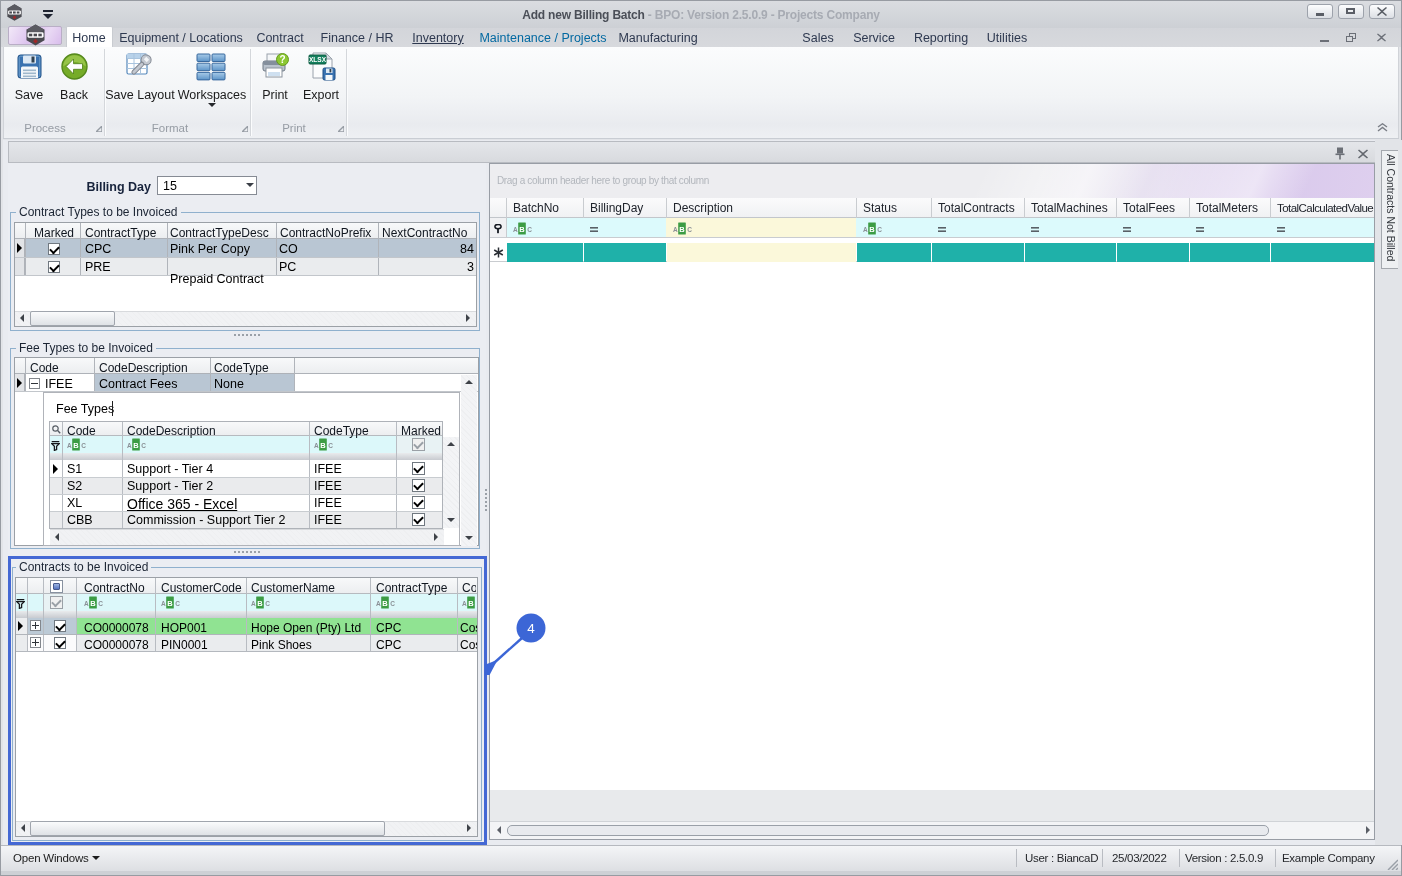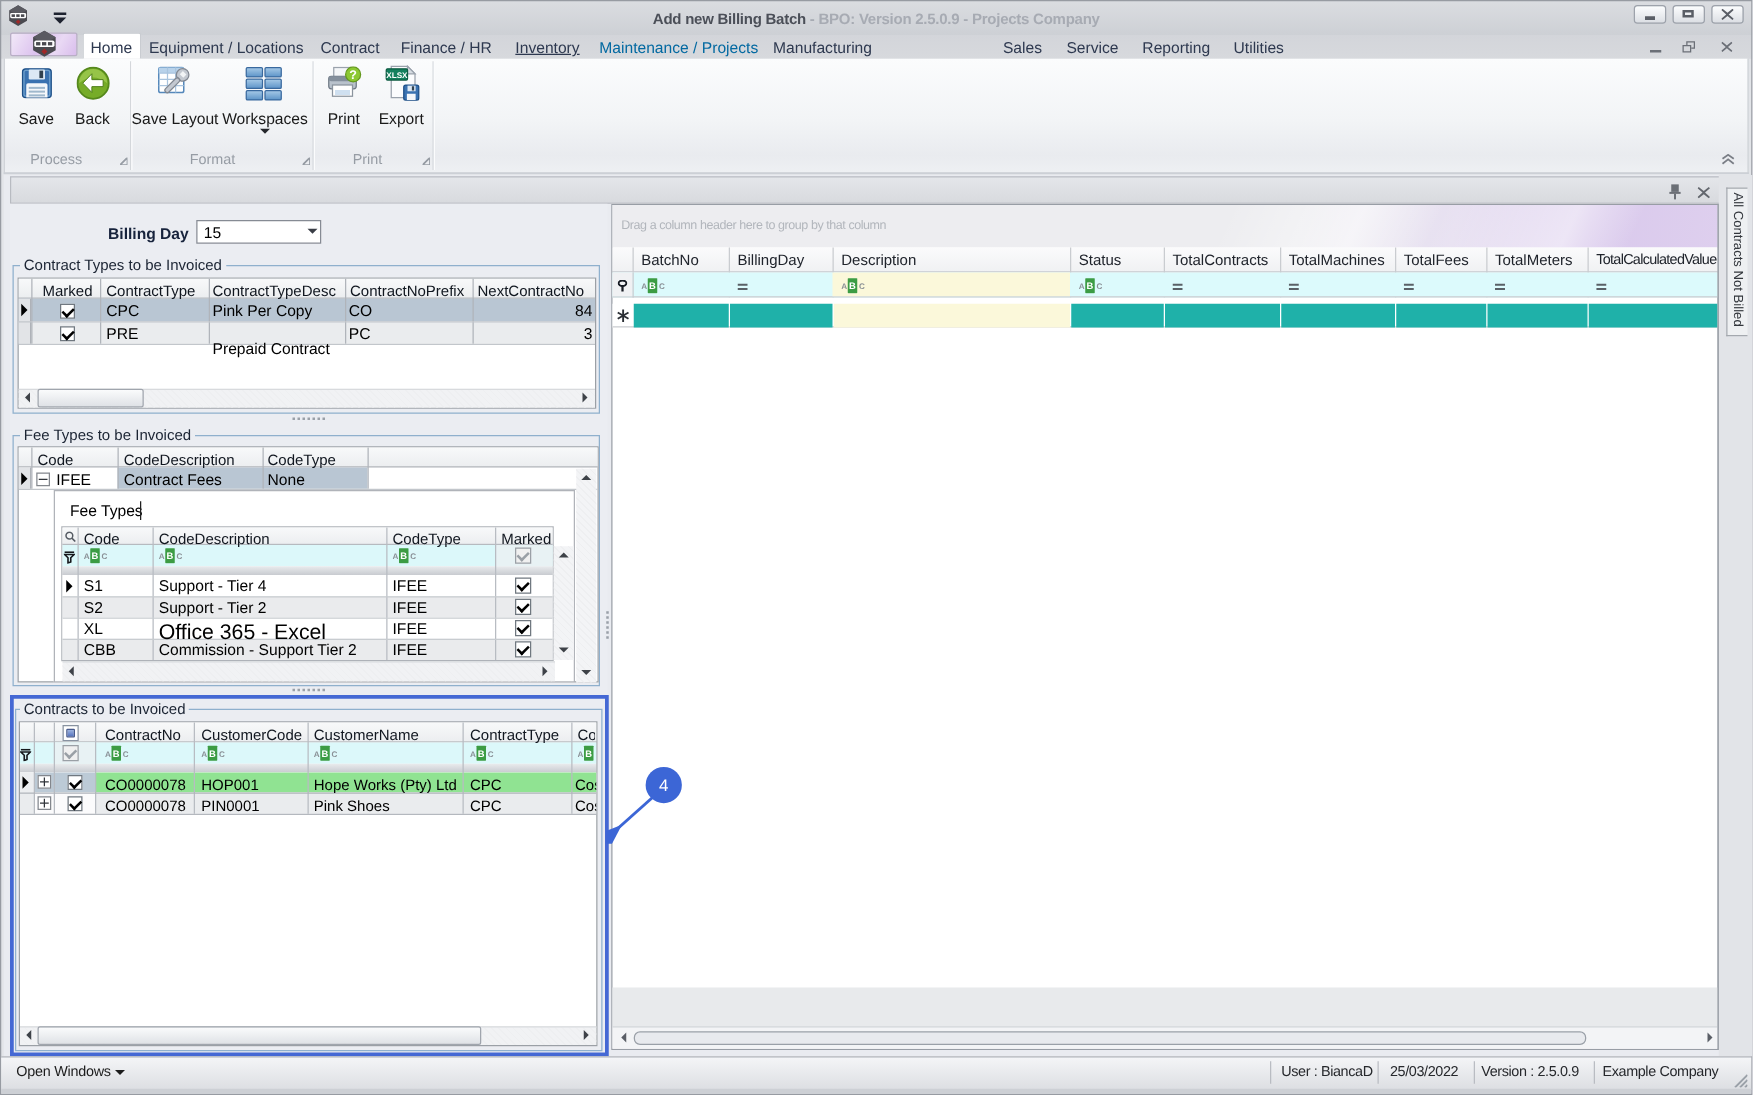--- a/index.html
+++ b/index.html
@@ -292,21 +292,21 @@
 <div class="t" style="left:127px;top:462px;font-size:12.5px;color:#000;">Support - Tier 4</div>
 <div class="t" style="left:314px;top:462px;font-size:12.5px;color:#000;">IFEE</div>
 <div style="left:412px;top:462px;width:13px;height:13px;background:#fff;border:1px solid #707880;box-sizing:border-box;"></div>
 <div style="left:414px;top:465px;width:7px;height:4px;border-left:2.5px solid #000;border-bottom:2.5px solid #000;transform:rotate(-45deg);transform-origin:center;"></div>
 <div class="t" style="left:67px;top:479px;font-size:12.5px;color:#000;">S2</div>
 <div class="t" style="left:127px;top:479px;font-size:12.5px;color:#000;">Support - Tier 2</div>
 <div class="t" style="left:314px;top:479px;font-size:12.5px;color:#000;">IFEE</div>
 <div style="left:412px;top:479px;width:13px;height:13px;background:#fff;border:1px solid #707880;box-sizing:border-box;"></div>
 <div style="left:414px;top:482px;width:7px;height:4px;border-left:2.5px solid #000;border-bottom:2.5px solid #000;transform:rotate(-45deg);transform-origin:center;"></div>
 <div class="t" style="left:67px;top:496px;font-size:12.5px;color:#000;">XL</div>
-<div class="t" style="left:127px;top:496px;font-size:17px;color:#000;">Office 365 - Excel</div>
+<div class="t" style="left:127px;top:496px;font-size:14px;color:#000;text-decoration:underline;">Office 365 - Excel</div>
 <div class="t" style="left:314px;top:496px;font-size:12.5px;color:#000;">IFEE</div>
 <div style="left:412px;top:496px;width:13px;height:13px;background:#fff;border:1px solid #707880;box-sizing:border-box;"></div>
 <div style="left:414px;top:499px;width:7px;height:4px;border-left:2.5px solid #000;border-bottom:2.5px solid #000;transform:rotate(-45deg);transform-origin:center;"></div>
 <div class="t" style="left:67px;top:513px;font-size:12.5px;color:#000;">CBB</div>
 <div class="t" style="left:127px;top:513px;font-size:12.5px;color:#000;">Commission - Support Tier 2</div>
 <div class="t" style="left:314px;top:513px;font-size:12.5px;color:#000;">IFEE</div>
 <div style="left:412px;top:513px;width:13px;height:13px;background:#fff;border:1px solid #707880;box-sizing:border-box;"></div>
 <div style="left:414px;top:516px;width:7px;height:4px;border-left:2.5px solid #000;border-bottom:2.5px solid #000;transform:rotate(-45deg);transform-origin:center;"></div>
 <div style="left:53px;top:464px;width:0px;height:0px;border-top:5px solid transparent;border-bottom:5px solid transparent;border-left:5px solid #000;"></div>
 <div style="left:443px;top:437px;width:16px;height:91px;background:#f3f4f6;background-image:repeating-linear-gradient(45deg,#eeeff1 0 1px,transparent 1px 4px);"></div>
@@ -389,21 +389,21 @@
       <text x="9" y="9.6" font-size="7.5" font-weight="bold" fill="#fff" text-anchor="middle" font-family="Liberation Sans">B</text>
     </svg>
 </div>
 <div style="left:30px;top:620px;width:11px;height:11px;background:#fff;border:1px solid #83878d;box-sizing:border-box;"></div>
 <div style="left:32px;top:625px;width:7px;height:1px;background:#30343a;"></div>
 <div style="left:35px;top:622px;width:1px;height:7px;background:#30343a;"></div>
 <div style="left:54px;top:620px;width:12px;height:12px;background:#fff;border:1px solid #707880;box-sizing:border-box;"></div>
 <div style="left:56px;top:623px;width:7px;height:4px;border-left:2.5px solid #000;border-bottom:2.5px solid #000;transform:rotate(-45deg);transform-origin:center;"></div>
 <div class="t" style="left:84px;top:621px;font-size:12px;color:#000;">CO0000078</div>
 <div class="t" style="left:161px;top:621px;font-size:12px;color:#000;">HOP001</div>
-<div class="t" style="left:251px;top:621px;font-size:12px;color:#000;">Hope Works (Pty) Ltd</div>
+<div class="t" style="left:251px;top:621px;font-size:12px;color:#000;">Hope Open (Pty) Ltd</div>
 <div class="t" style="left:376px;top:621px;font-size:12px;color:#000;">CPC</div>
 <div class="t" style="left:460px;top:621px;font-size:12px;color:#000;width:17px;overflow:hidden;">Cost</div>
 <div style="left:30px;top:637px;width:11px;height:11px;background:#fff;border:1px solid #83878d;box-sizing:border-box;"></div>
 <div style="left:32px;top:642px;width:7px;height:1px;background:#30343a;"></div>
 <div style="left:35px;top:639px;width:1px;height:7px;background:#30343a;"></div>
 <div style="left:54px;top:637px;width:12px;height:12px;background:#fff;border:1px solid #707880;box-sizing:border-box;"></div>
 <div style="left:56px;top:640px;width:7px;height:4px;border-left:2.5px solid #000;border-bottom:2.5px solid #000;transform:rotate(-45deg);transform-origin:center;"></div>
 <div class="t" style="left:84px;top:638px;font-size:12px;color:#000;">CO0000078</div>
 <div class="t" style="left:161px;top:638px;font-size:12px;color:#000;">PIN0001</div>
 <div class="t" style="left:251px;top:638px;font-size:12px;color:#000;">Pink Shoes</div>

